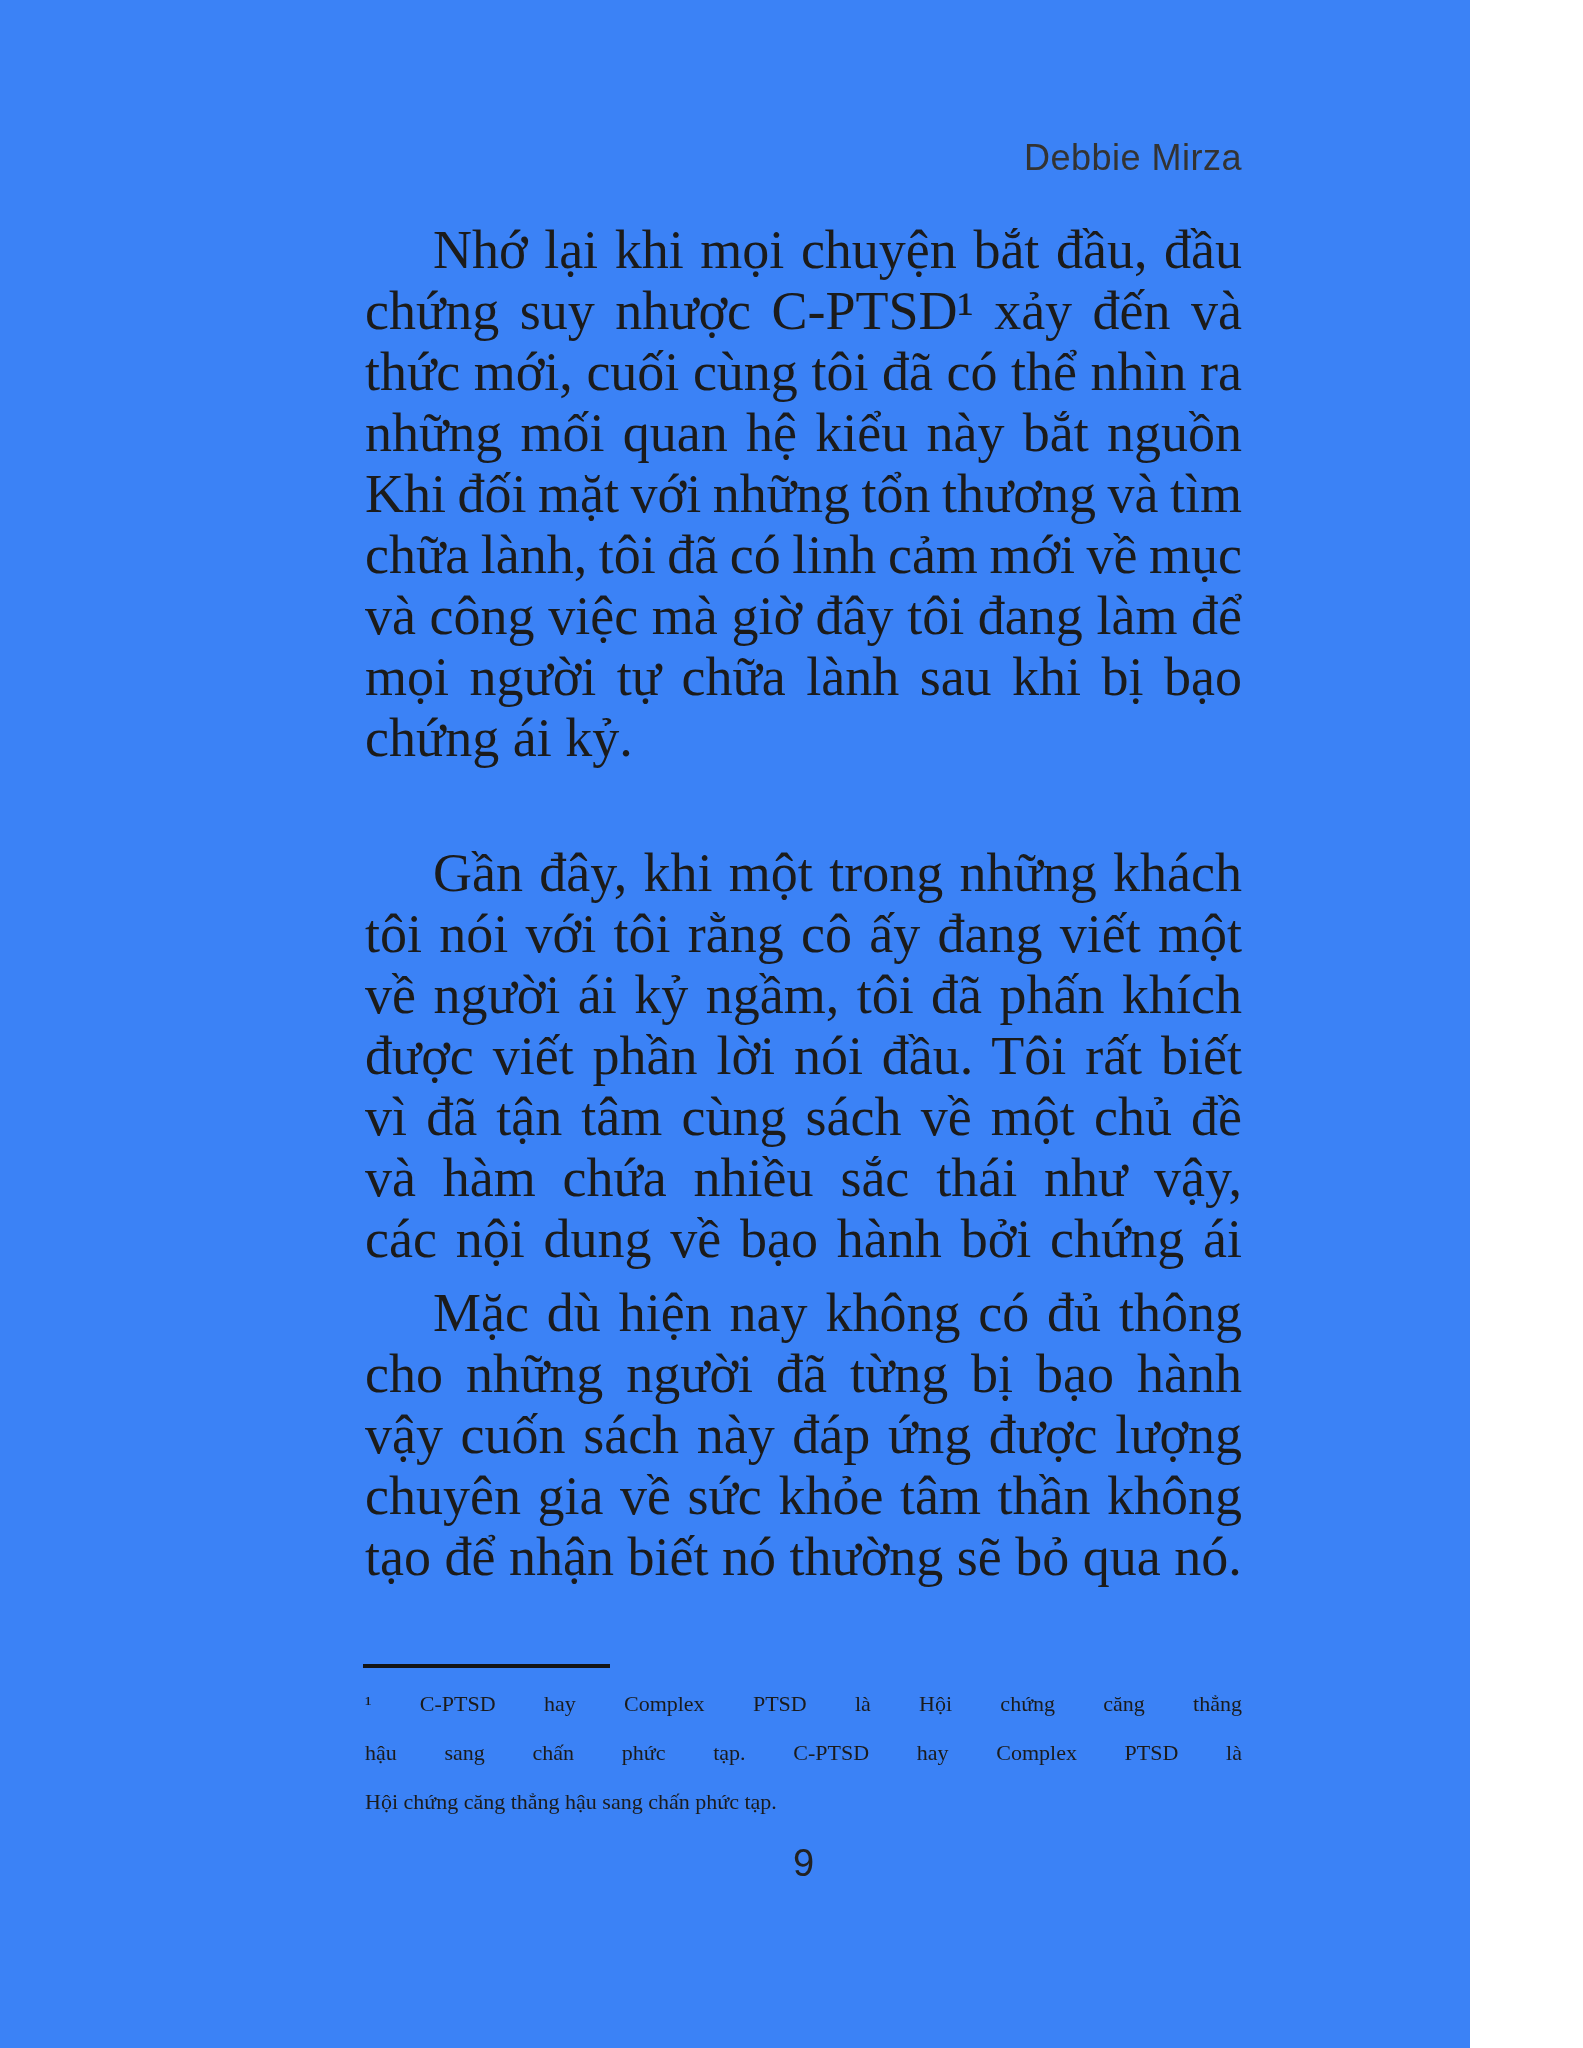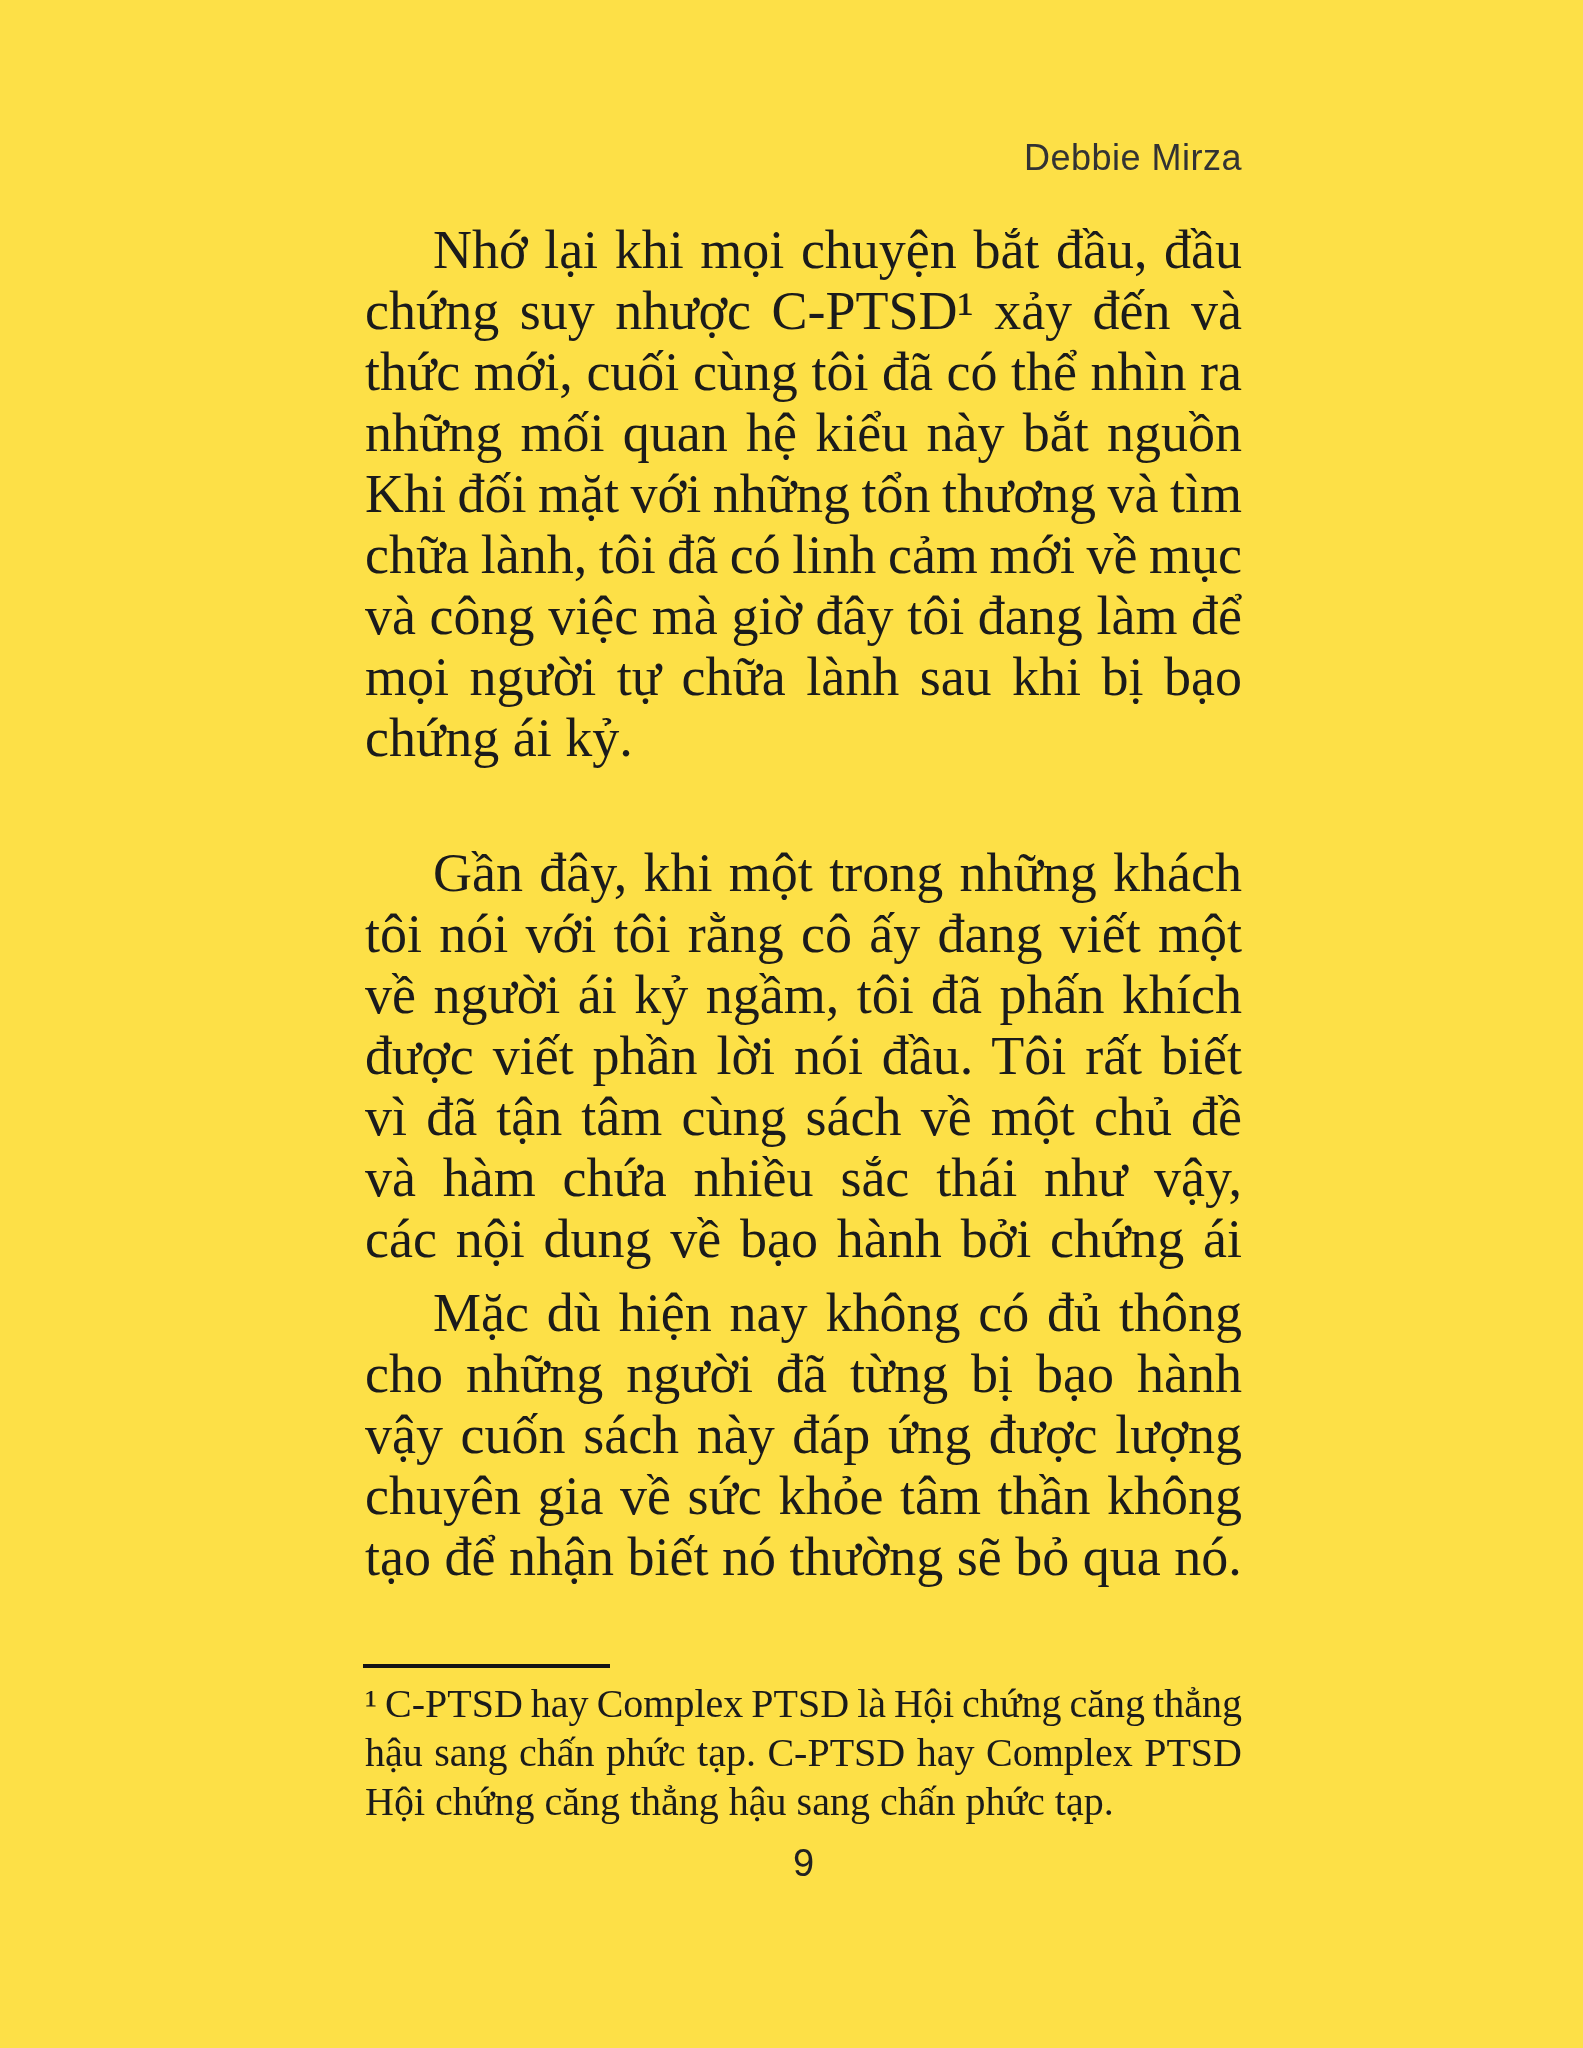--- a/index.html
+++ b/index.html
@@ -2,23 +2,23 @@
 <html><head>
 <meta charset="utf-8">
 <style>
   html, body {
     margin: 0;
     padding: 0;
     background: #ffffff;
   }
   .page {
     position: relative;
-    width: 1583px;
+    width: 1470px;
     height: 2048px;
-    background: #fde047;
+    background: #3b82f6;
     overflow: hidden;
     font-family: "Liberation Serif", "DejaVu Serif", serif;
     color: #1b1b1b;
   }
   .running-header {
     position: absolute;
     top: 140px;
     left: 365px;
     width: 877px;
     text-align: right;
@@ -58,21 +58,21 @@
     top: 1664px;
     width: 247px;
     height: 4px;
     background: #141414;
   }
   .footnote {
     position: absolute;
     left: 365px;
     width: 877px;
     top: 1679px;
-    font-size: 40px;
+    font-size: 22px;
     line-height: 49px;
   }
   .footnote .line { height: 49px; }
   .footnote .line.first { text-indent: 0; }
   .page-number {
     position: absolute;
     left: 365px;
     top: 1844px;
     width: 877px;
     text-align: center;

